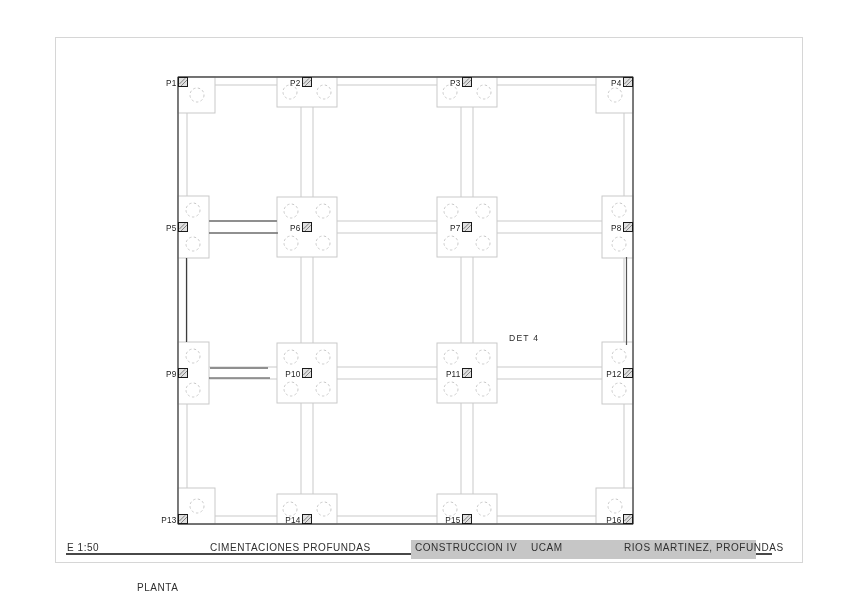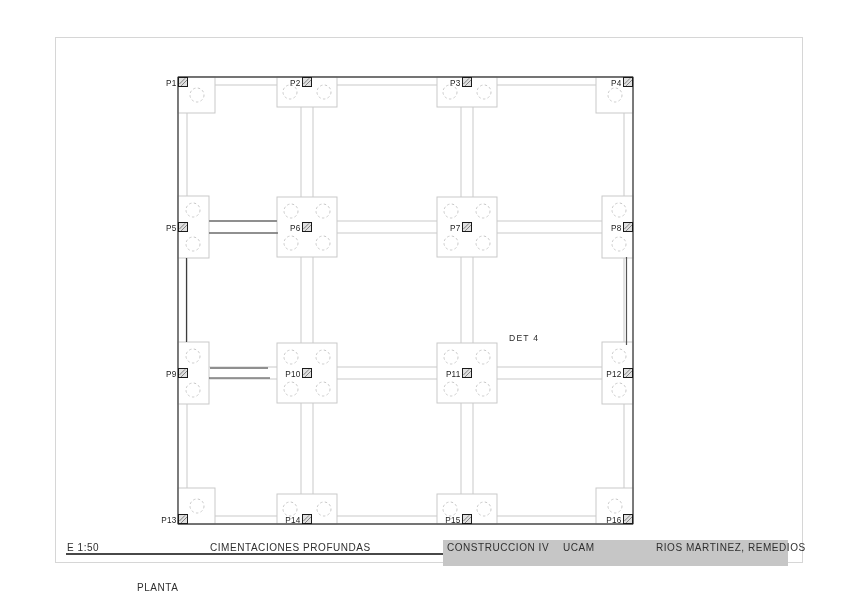--- a/index.html
+++ b/index.html
@@ -9,21 +9,21 @@
                 border:1px solid #d6d6d6;}
   #plan-svg{position:absolute;left:0;top:0;width:848px;height:600px;}
   svg text.cap-label{font-family:"Liberation Sans",sans-serif;font-size:8.2px;
                      fill:#1c1c1c;letter-spacing:0.2px;}
   svg text.det-label{font-family:"Liberation Sans",sans-serif;font-size:8.6px;
                      fill:#2a2a2a;letter-spacing:1.2px;}
   .tb-text{position:absolute;top:541px;height:13px;line-height:13px;font-size:10px;
            letter-spacing:0.55px;color:#2f2f2f;white-space:nowrap;}
   #titlebar-underline{position:absolute;left:66px;top:553px;width:706px;height:2px;
                       background:#484848;}
-  #titlebar-box{position:absolute;left:443px;top:540px;width:345px;height:26px;}
+  #titlebar-box{position:absolute;left:411px;top:540px;width:345px;height:19px;}
   #titlebar-box .tb-text{top:1px;}
 </style>
 </head>
 <body>
 
 <div id="stage">
   <div id="sheet-border"></div>
 
   <svg id="plan-svg" viewBox="0 0 848 600" xmlns="http://www.w3.org/2000/svg">
       <rect x="183" y="221" width="446" height="12" fill="#ffffff" stroke="#c9c9c9" stroke-width="1"></rect>
@@ -163,15 +163,15 @@
       <text x="509" y="341" class="det-label">DET 4</text>
     </svg>
 
   <div class="tb-text" style="left:67px;">E 1:50</div>
   <div class="tb-text" style="left:137px;margin-top:40px;">PLANTA</div>
   <div class="tb-text" style="left:210px;text-align:right;">CIMENTACIONES PROFUNDAS</div>
   <div id="titlebar-underline"></div>
   <div id="titlebar-box" style="background: rgb(198, 198, 198);">
     <div class="tb-text" style="left:4px;">CONSTRUCCION IV</div>
     <div class="tb-text" style="left:120px;">UCAM</div>
-    <div class="tb-text" style="left:213px;">RIOS MARTINEZ, REMEDIOS</div>
+    <div class="tb-text" style="left:213px;">RIOS MARTINEZ, PROFUNDAS</div>
   </div>
 </div>
 
 </body></html>

